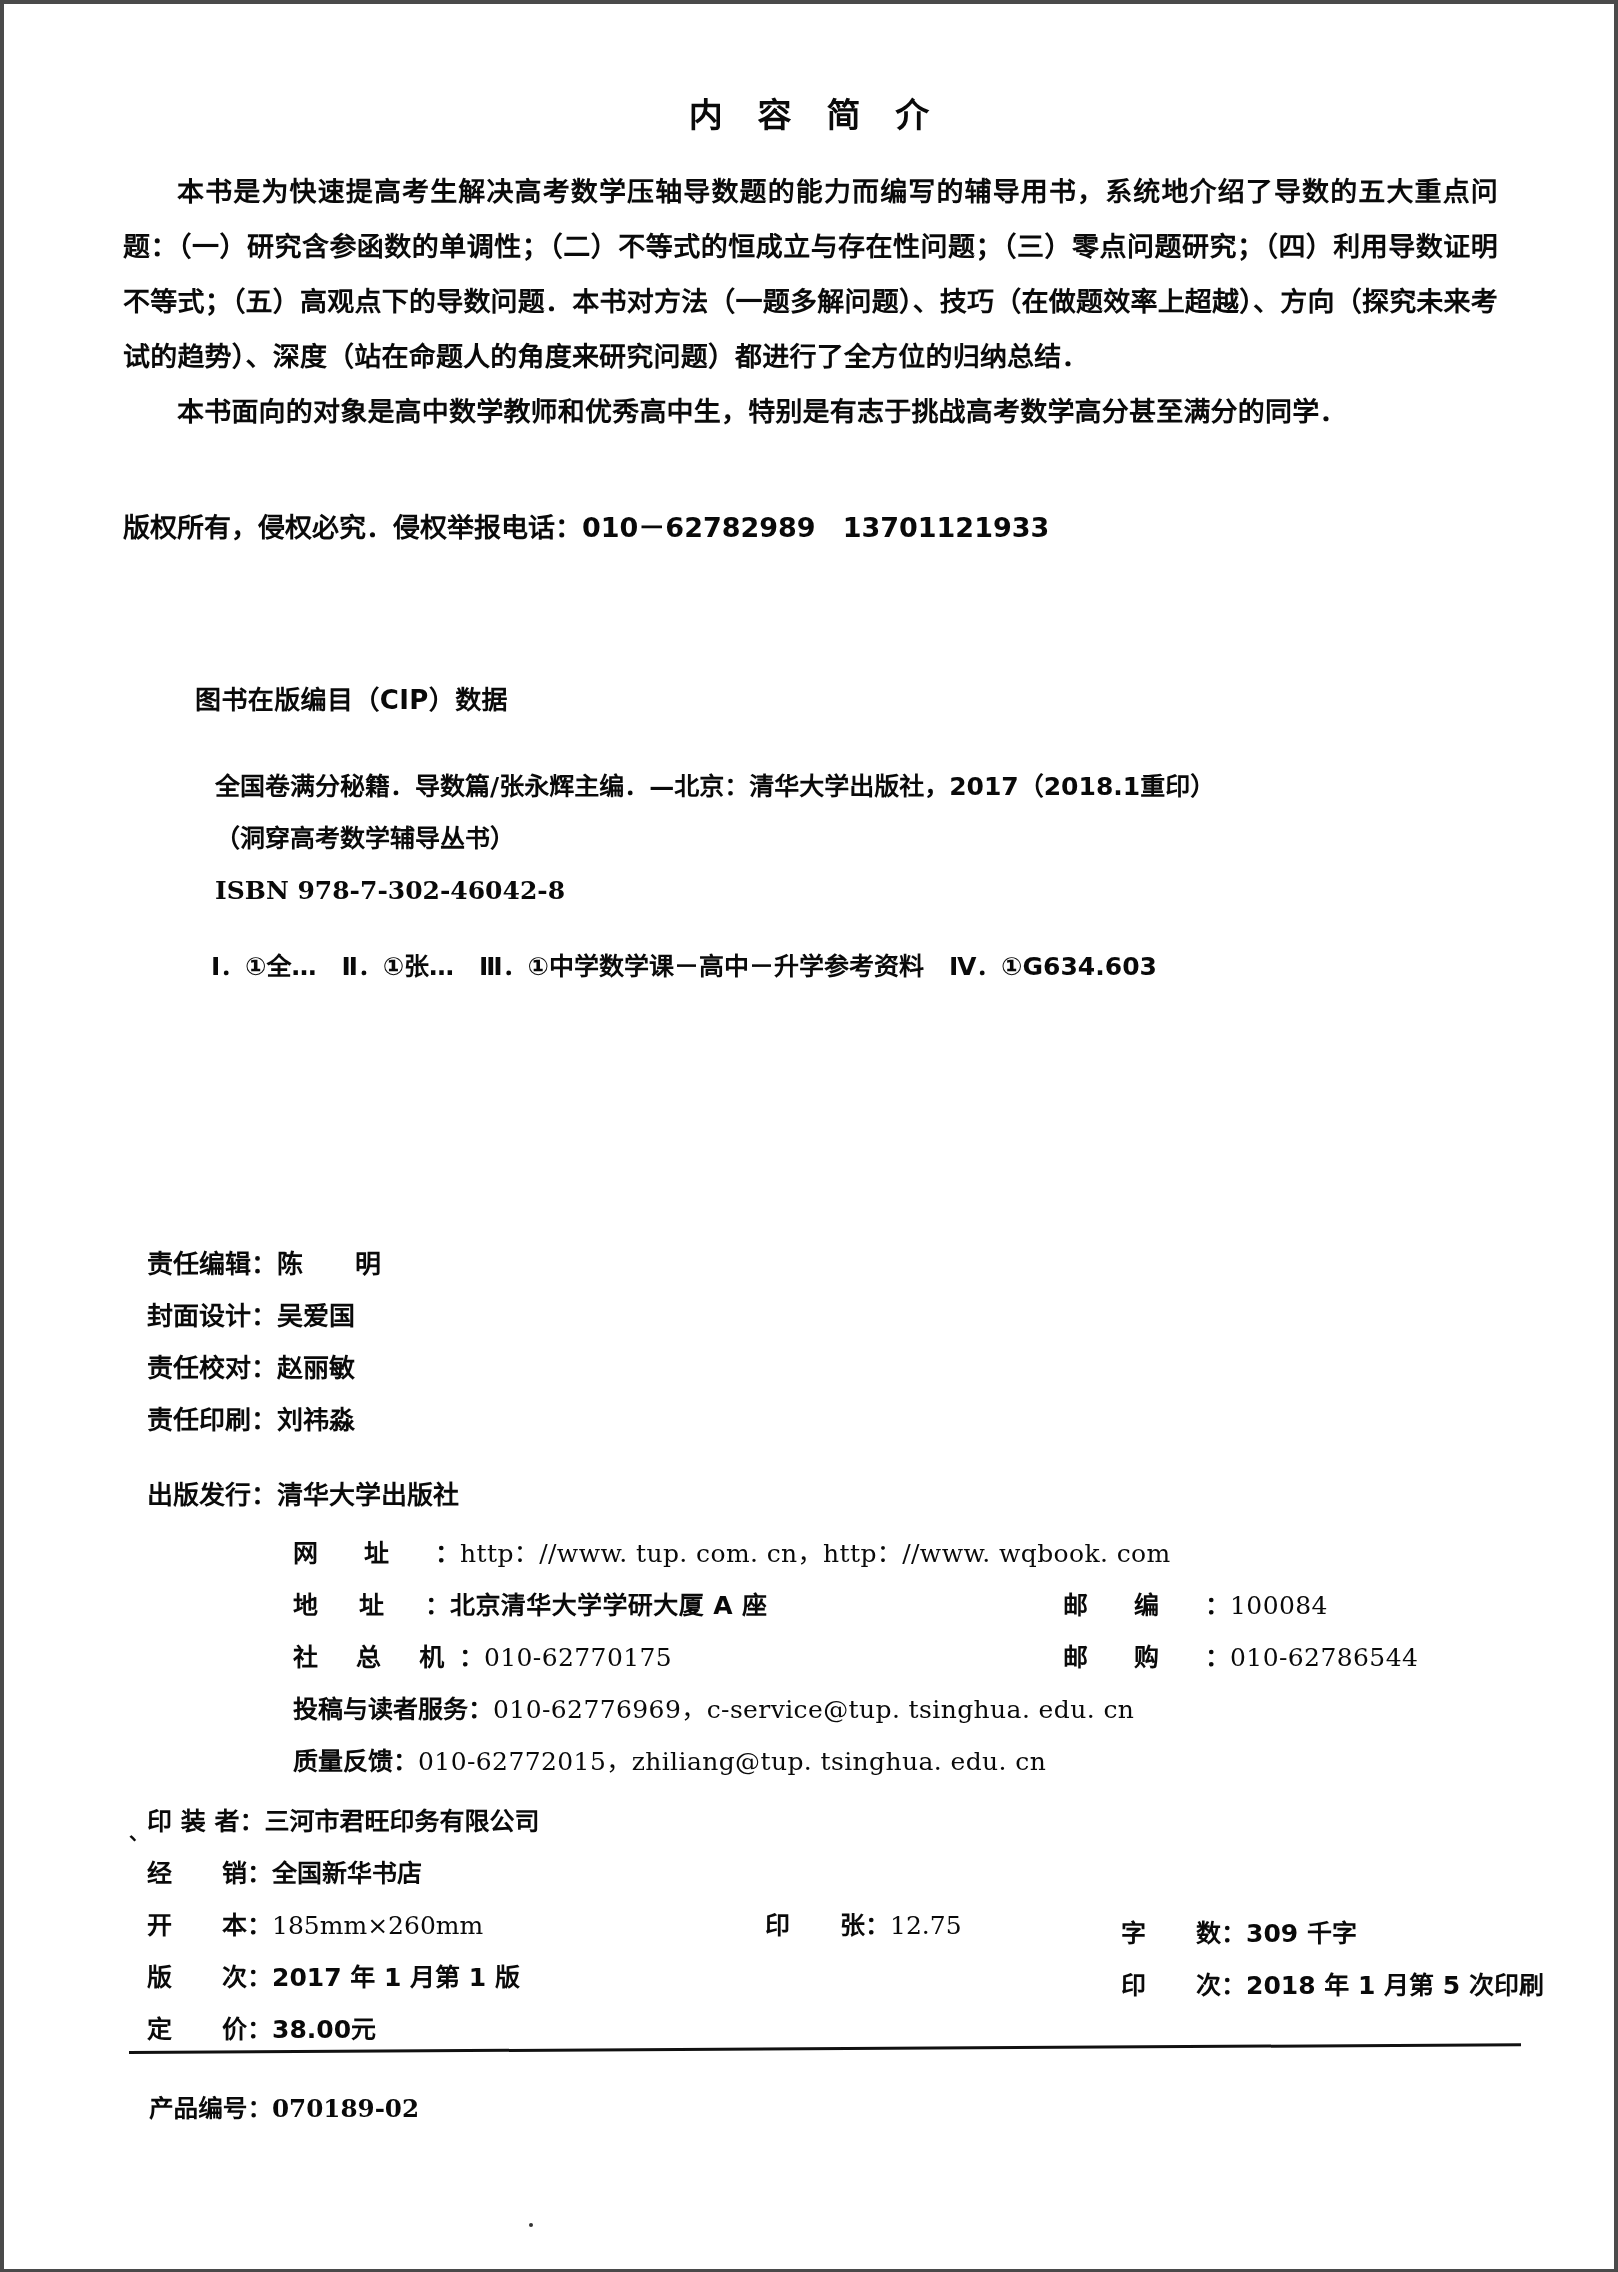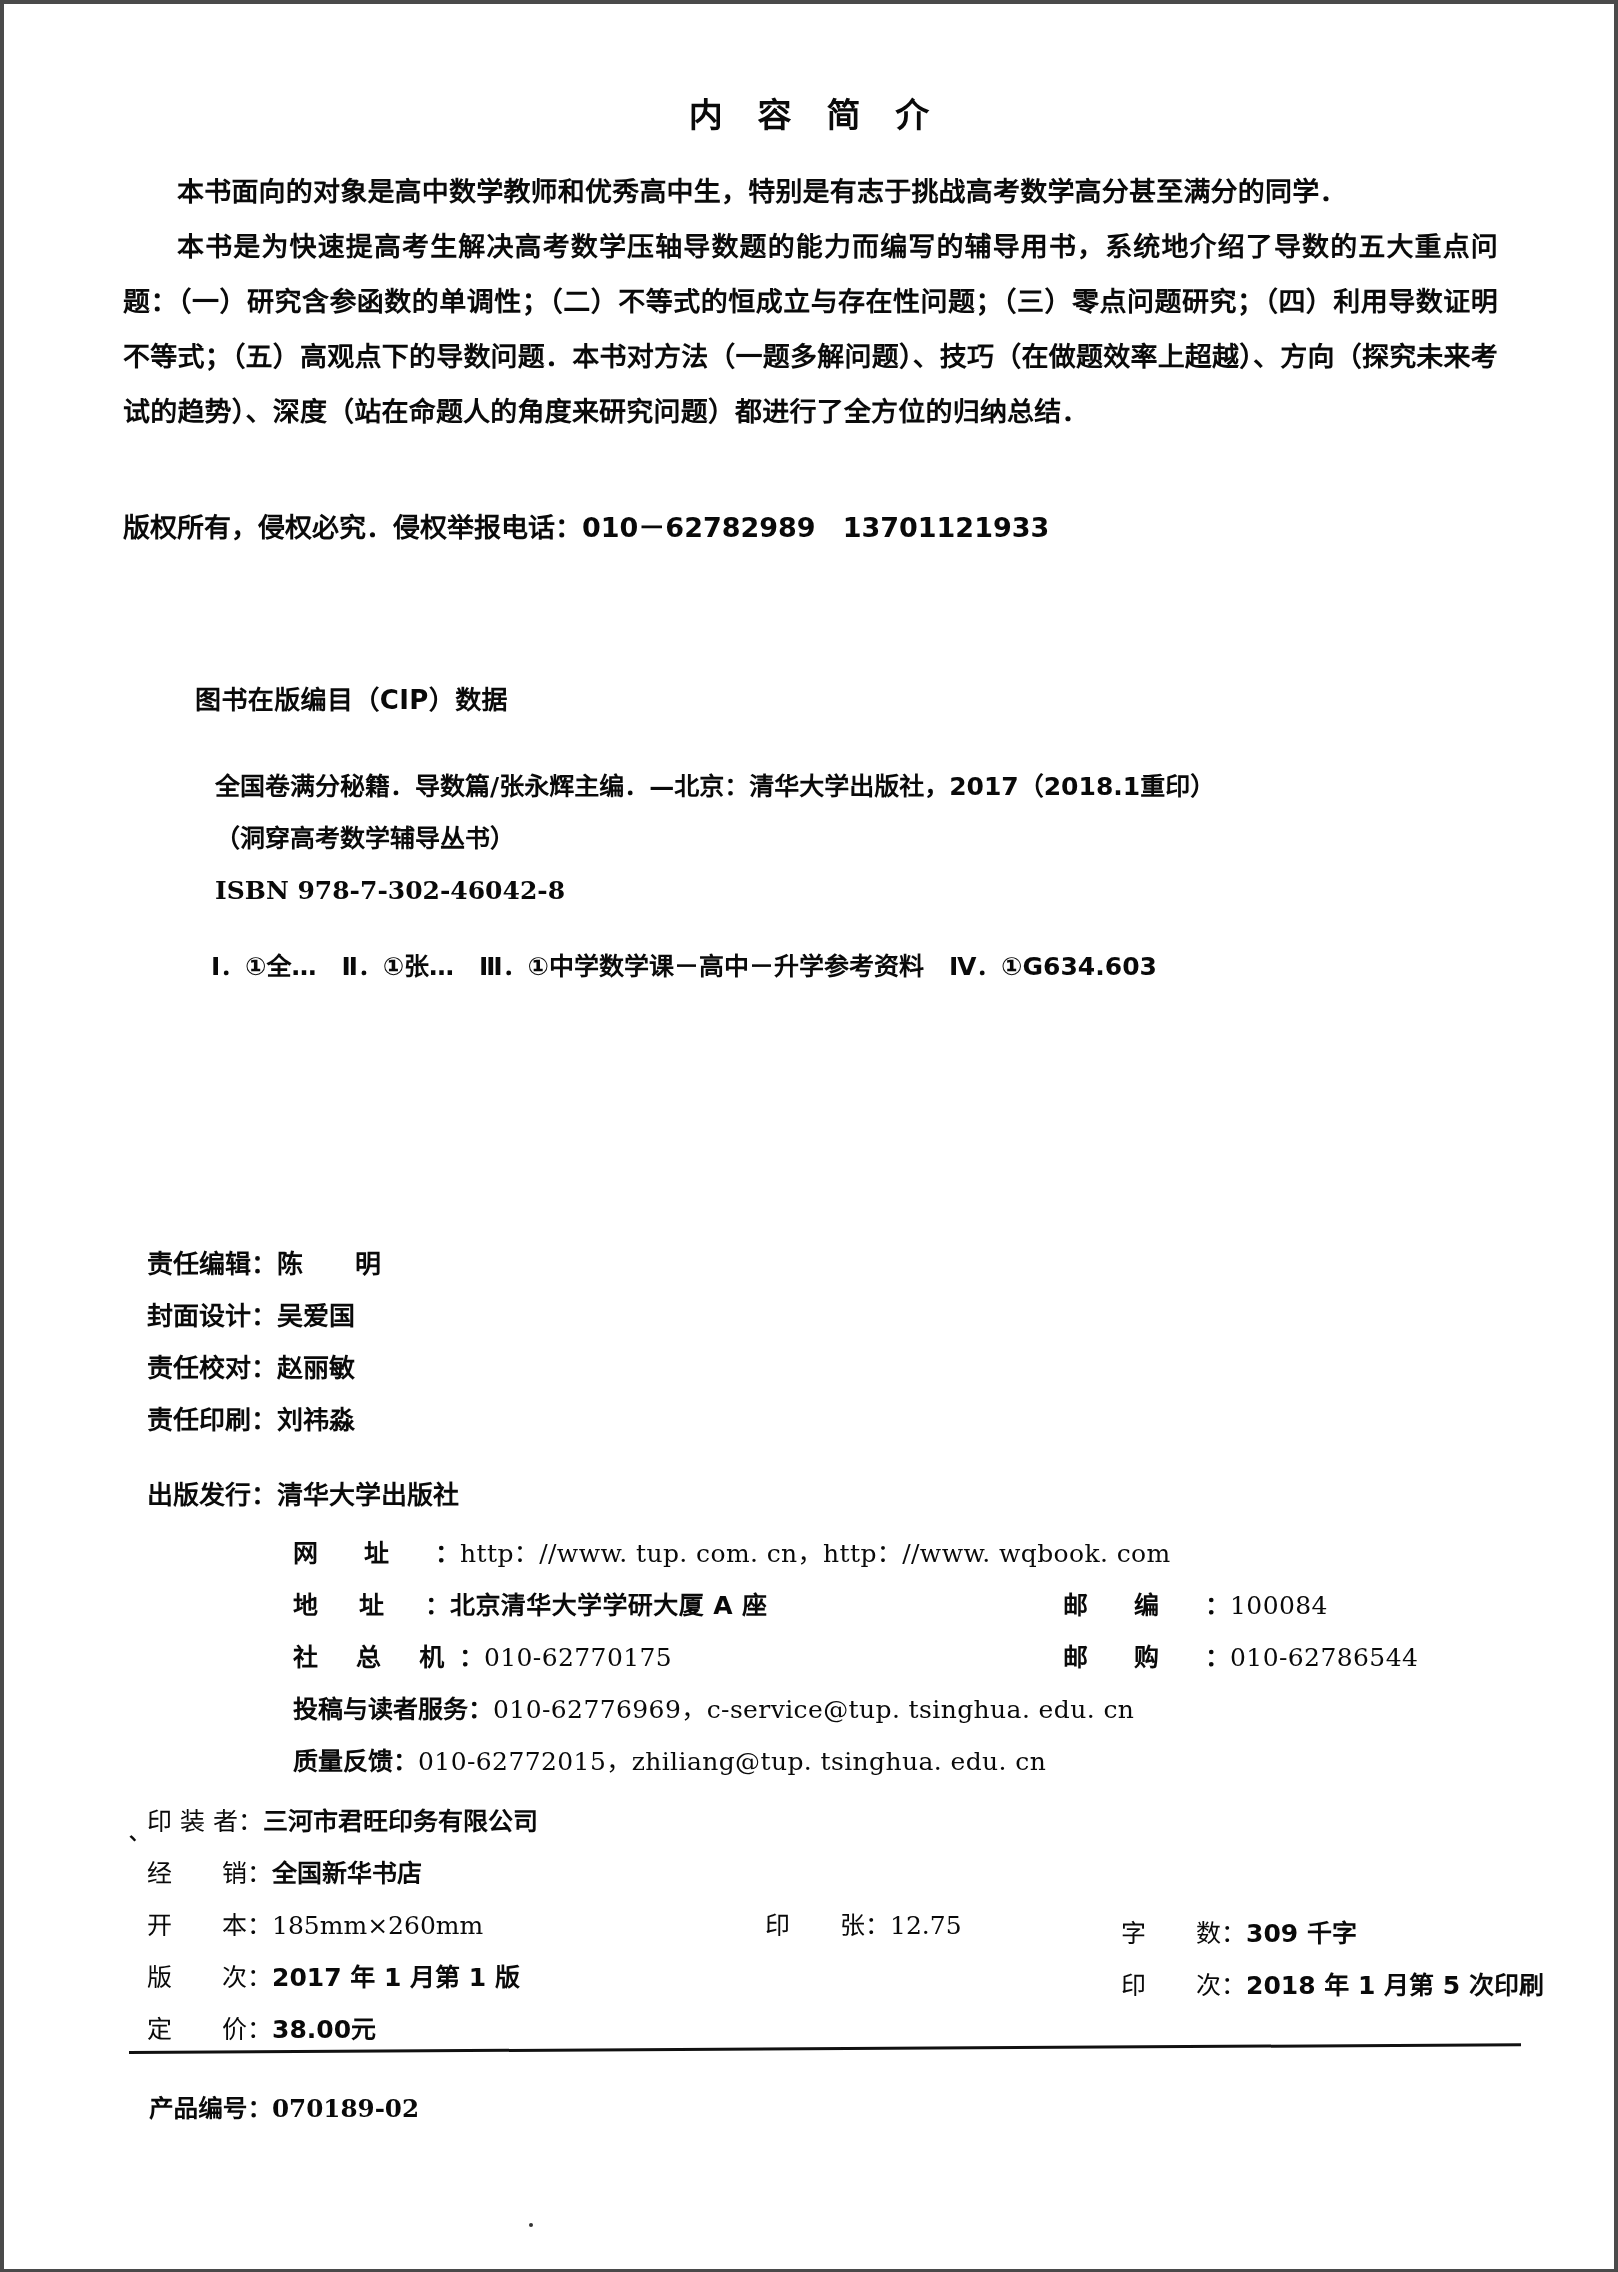--- a/index.html
+++ b/index.html
@@ -187,21 +187,21 @@
     left: 147px;
     width: 1375px;
     font-size: 25px;
     line-height: 52px;
   }
   .specs .row {
     position: relative;
     height: 52px;
     white-space: nowrap;
   }
-  .specs .lbl { font-weight: 400; display: inline-block; }
+  .specs .lbl { font-weight: 700; display: inline-block; }
   .specs .val {
     font-family: "DejaVu Serif", "Liberation Serif", serif;
     font-weight: 400;
   }
   .specs .val-cn {
     font-family: "DejaVu Sans", "Liberation Sans", sans-serif;
     font-weight: 600;
   }
   .specs .c2 { position: absolute; left: 618px; top: 0; text-align: right; }
   .specs .c3 { position: absolute; left: 974px; top: 8px; }
@@ -245,22 +245,22 @@
 </head>
 <body>
 
 <div class="page">
   <div class="sheet"></div>
   <div class="scan-frame"></div>
 
   <div class="intro-title cn">内 容 简 介</div>
 
   <div class="intro-body cn">
+    <p class="indent">本书是为快速提高考生解决高考数学压轴导数题的能力而编写的辅导用书，系统地介绍了导数的五大重点问题：（一）研究含参函数的单调性；（二）不等式的恒成立与存在性问题；（三）零点问题研究；（四）利用导数证明不等式；（五）高观点下的导数问题．本书对方法（一题多解问题）、技巧（在做题效率上超越）、方向（探究未来考试的趋势）、深度（站在命题人的角度来研究问题）都进行了全方位的归纳总结．</p>
     <p class="indent lastline">本书面向的对象是高中数学教师和优秀高中生，特别是有志于挑战高考数学高分甚至满分的同学．</p>
-    <p class="indent">本书是为快速提高考生解决高考数学压轴导数题的能力而编写的辅导用书，系统地介绍了导数的五大重点问题：（一）研究含参函数的单调性；（二）不等式的恒成立与存在性问题；（三）零点问题研究；（四）利用导数证明不等式；（五）高观点下的导数问题．本书对方法（一题多解问题）、技巧（在做题效率上超越）、方向（探究未来考试的趋势）、深度（站在命题人的角度来研究问题）都进行了全方位的归纳总结．</p>
   </div>
 
   <div class="notice cn">
     <div>版权所有，侵权必究．侵权举报电话：010－62782989　13701121933</div>
   </div>
 
   <div class="cip-heading cn">图书在版编目（CIP）数据</div>
 
   <div class="cip-body cn">
     <div>全国卷满分秘籍．导数篇/张永辉主编．—北京：清华大学出版社，2017（2018.1重印）</div>

